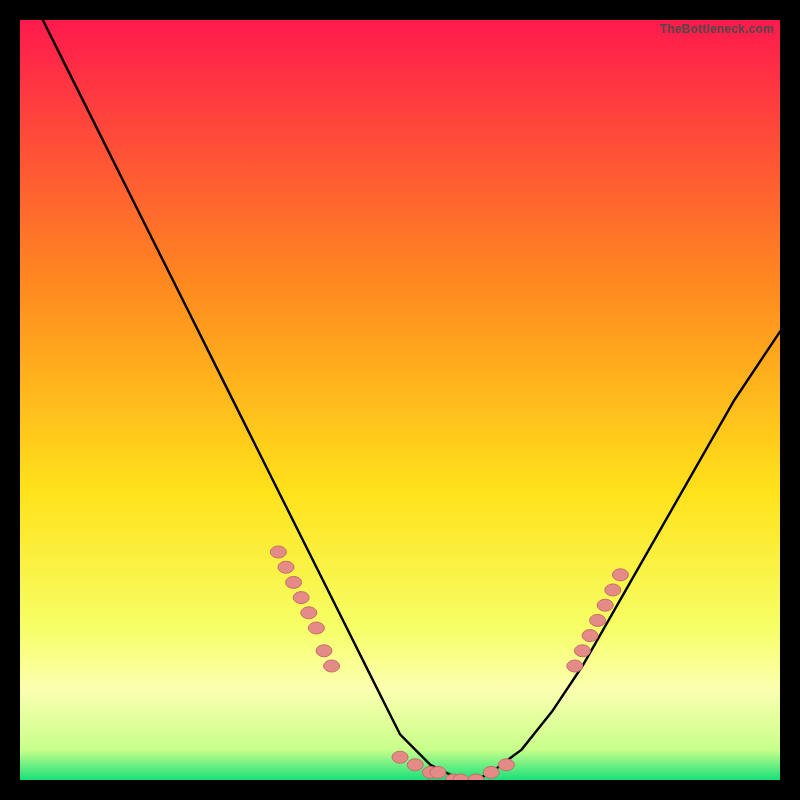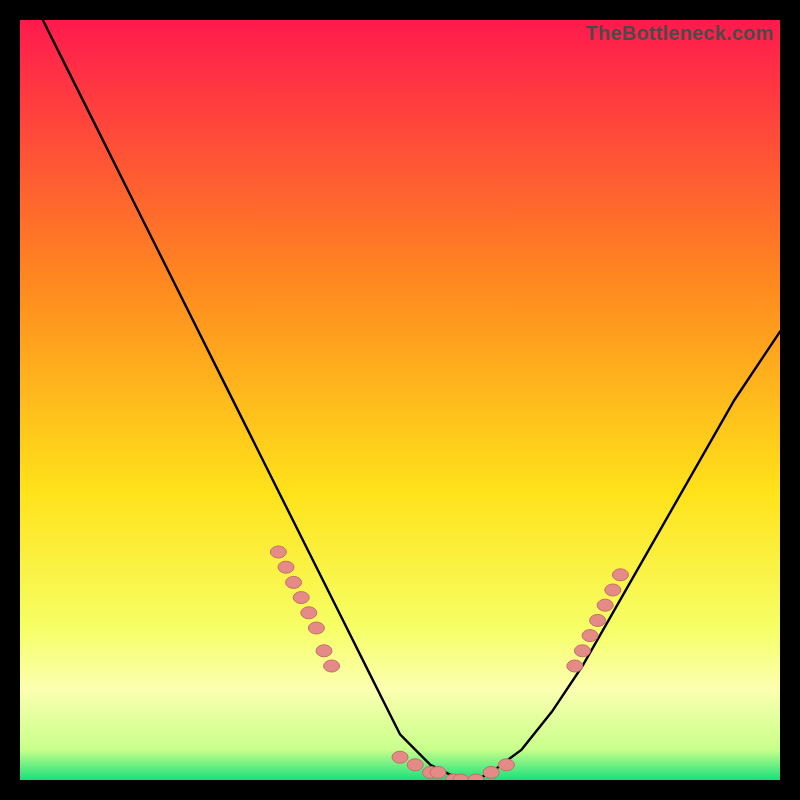--- a/index.html
+++ b/index.html
@@ -20,21 +20,21 @@
   }
   .gradient {
     position: absolute;
     left: 0; top: 0; right: 0; bottom: 0;
   }
   .watermark {
     position: absolute;
     right: 6px;
     top: 2px;
     font-family: Arial, Helvetica, sans-serif;
-    font-size: 20px;
+    font-size: 12px;
     font-weight: 600;
     color: #4a4a4a;
     letter-spacing: 0.2px;
     user-select: none;
   }
   svg.curve {
     position: absolute;
     left: 0; top: 0;
     width: 760px;
     height: 760px;

